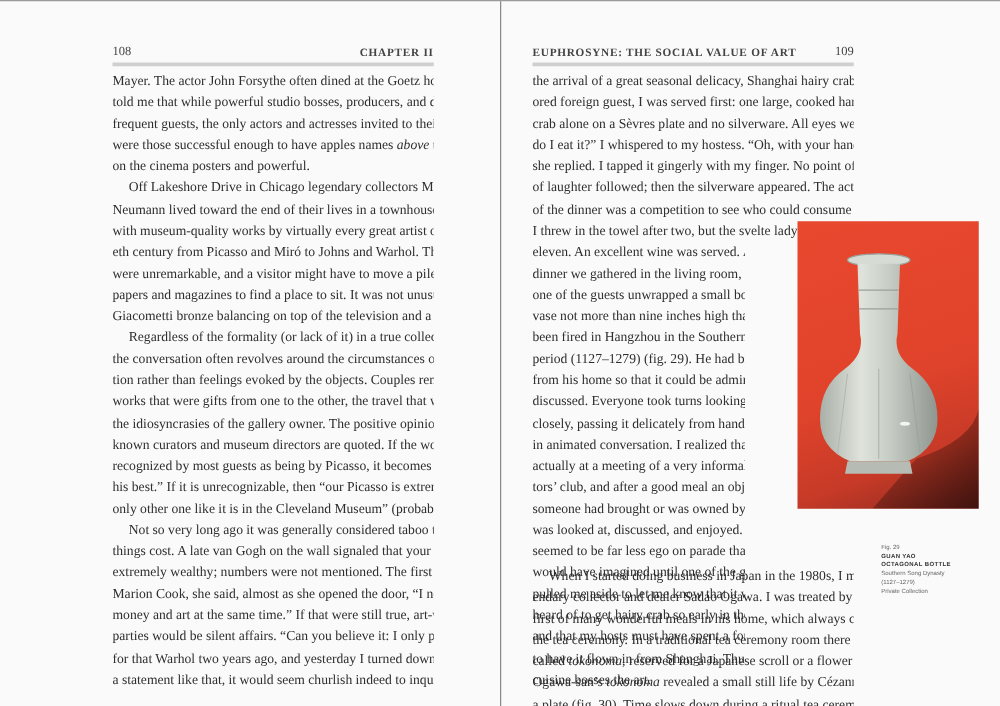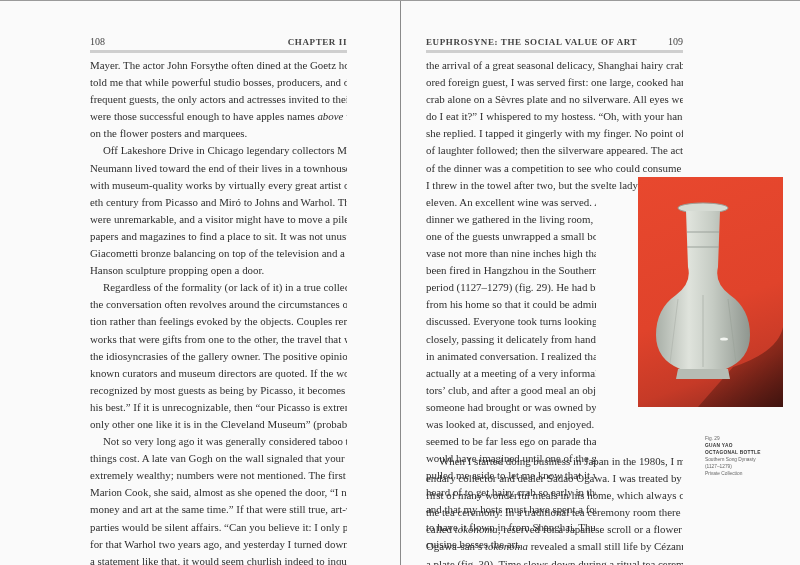--- a/index.html
+++ b/index.html
@@ -37,29 +37,28 @@
       <span class="folio" style="left:0;">108</span>
       <span style="position:absolute;right:0;">CHAPTER II</span>
     </div>
     <div class="rule" style="left:90px;width:257px;"></div>
 
     <div class="text" style="left:90px;top:56px;width:257px;">
       <p>Mayer. The actor John Forsythe often dined at the Goetz home, and he</p>
       <p>told me that while powerful studio bosses, producers, and directors were</p>
       <p>frequent guests, the only actors and actresses invited to their dinner table</p>
       <p><span>were those successful enough to have apples names </span><em>above</em><span> the movie title</span></p>
-      <p class="last">on the flower posters and marquees.</p>
+      <p class="last">on the cinema posters and powerful.</p>
       <p class="indent">Off Lakeshore Drive in Chicago legendary collectors Morton and Rose</p>
       <p>Neumann lived toward the end of their lives in a townhouse chocabloc</p>
       <p>with museum-quality works by virtually every great artist of the twenti-</p>
       <p>eth century from Picasso and Miró to Johns and Warhol. The furnishings</p>
       <p>were unremarkable, and a visitor might have to move a pile of news-</p>
       <p>papers and magazines to find a place to sit. It was not unusual to see a</p>
       <p>Giacometti bronze balancing on top of the television and a lifelike Duane</p>
-      <p class="last">Hanson sculpture propping open a door.</p>
       <p class="indent">Regardless of the formality (or lack of it) in a true collector’s home,</p>
       <p>the conversation often revolves around the circumstances of acquisi-</p>
       <p>tion rather than feelings evoked by the objects. Couples reminisce about</p>
       <p>works that were gifts from one to the other, the travel that was involved,</p>
       <p>the idiosyncrasies of the gallery owner. The positive opinions of well-</p>
       <p>known curators and museum directors are quoted. If the work is easily</p>
       <p>recognized by most guests as being by Picasso, it becomes “very typical of</p>
       <p>his best.” If it is unrecognizable, then “our Picasso is extremely rare, the</p>
       <p>only other one like it is in the Cleveland Museum” (probably in storage).</p>
       <p class="indent">Not so very long ago it was generally considered taboo to discuss what</p>

